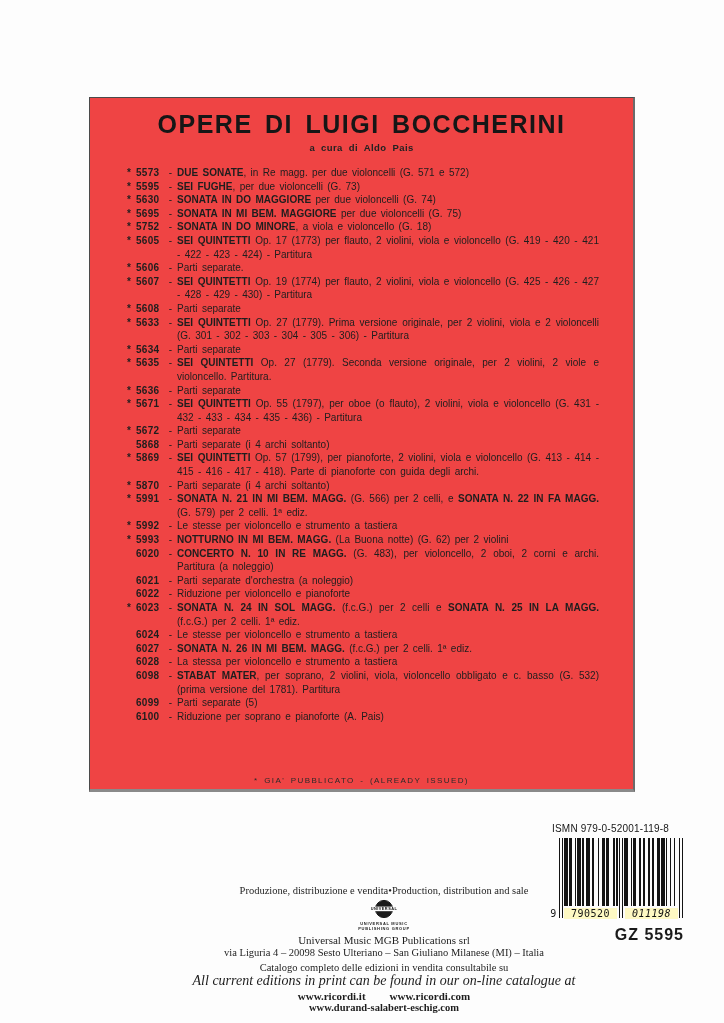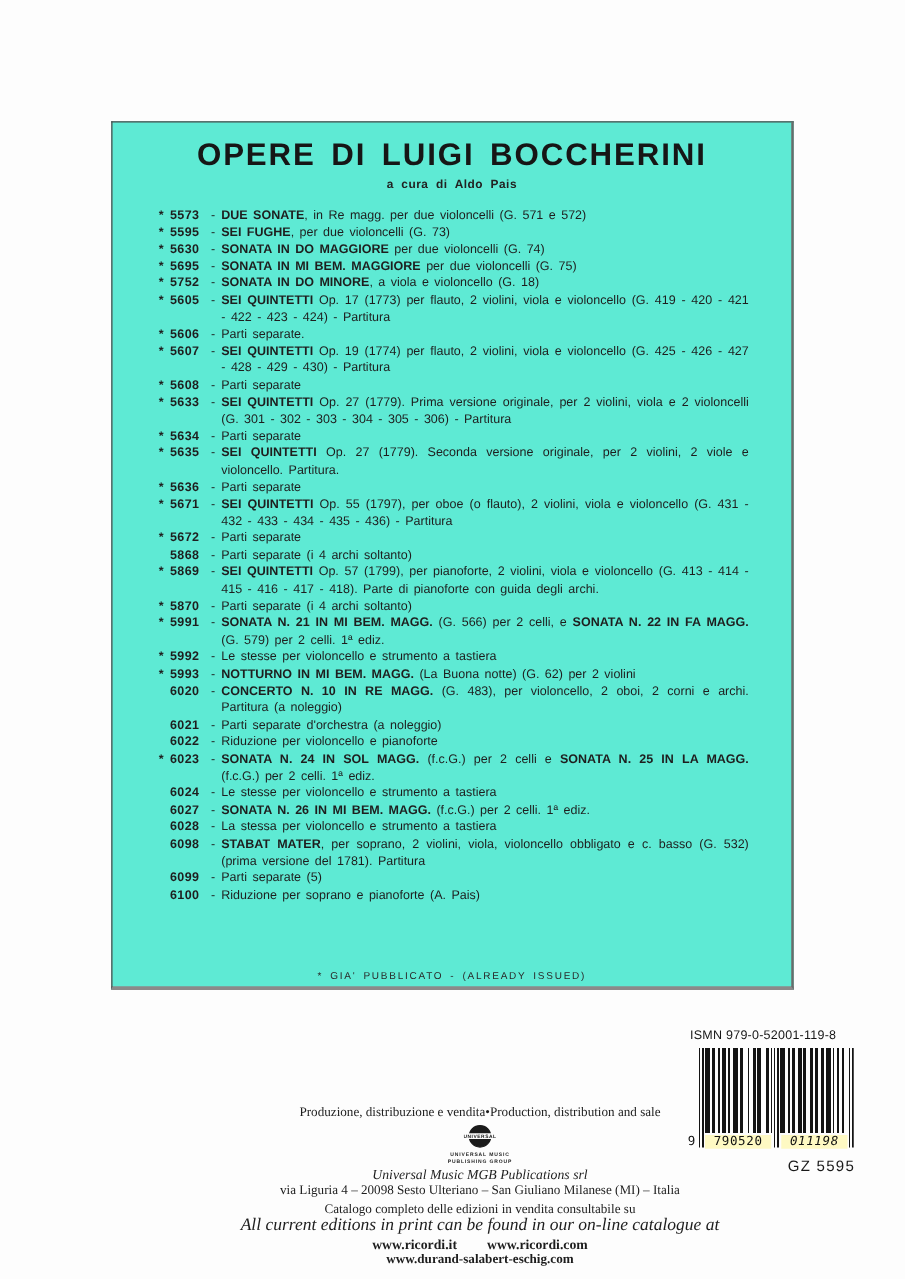--- a/index.html
+++ b/index.html
@@ -5,21 +5,21 @@
   html,body{margin:0;padding:0;}
   body{
     width:724px;height:1023px;position:relative;overflow:hidden;
     background:#fdfdfd;color:#1c1c1c;
     font-family:"Liberation Sans",sans-serif;
   }
   
   .catalog-box{
     position:absolute;left:89px;top:97px;width:546px;height:695px;
     border:1px solid #4a4a4a;border-right:2px solid #6b6b6b;border-bottom:3px solid #8a8a8a;
-    background:#5eead4;box-sizing:border-box;
+    background:#ef4444;box-sizing:border-box;
   }
   .title{
     margin-top:12px;text-align:center;
     font-size:25px;font-weight:bold;letter-spacing:1.5px;color:#161616;
     word-spacing:4px;
   }
   .subtitle{
     margin-top:3px;text-align:center;
     font-size:9.5px;font-weight:bold;letter-spacing:.4px;word-spacing:3px;color:#222;
   }
@@ -36,21 +36,21 @@
   }
   
   .publisher{
     position:absolute;left:183px;top:845px;width:402px;text-align:center;
     font-family:"Liberation Serif",serif;color:#1d1d1d;margin-top:40px;
   }
   .pub-line1{font-size:10.5px;}
   .logo-wrap{margin:3px auto 0;width:120px;line-height:0;}
   .logo-globe{display:block;margin:0 auto;}
   .logo-sub{font-family:"Liberation Sans",sans-serif;font-size:4px;line-height:5px;letter-spacing:.7px;color:#222;font-weight:bold;}
-  .pub-company{font-size:11px;margin-top:3px;font-style:italic;}
+  .pub-company{font-size:11px;margin-top:3px;}
   .pub-address{font-size:10.5px;margin-top:1px;}
   .pub-cat-it{font-size:10.5px;margin-top:4px;}
   .pub-cat-en{font-size:14px;font-style:italic;}
   .pub-sites{font-size:11px;font-weight:bold;margin-top:1px;}
   .pub-sites .gap{display:inline-block;width:24px;}
   .pub-sites2{font-size:10.5px;font-weight:bold;}
   
   .barcode-block{position:absolute;left:552px;top:823px;width:138px;}
   .ismn{font-size:10px;letter-spacing:.2px;text-align:left;color:#161616;white-space:nowrap;}
   .barcode-wrap{position:relative;width:124px;height:80px;margin:4px 0 0 7px;}
@@ -58,21 +58,21 @@
   .bc-digit{
     position:absolute;bottom:-1px;font-family:"DejaVu Sans Mono",monospace;
     font-size:10px;line-height:11px;color:#111;background:#fef9c3;text-align:center;
     letter-spacing:.5px;
   }
   .bc-first{left:-10px;width:9px;background:transparent;}
   .bc-g1{left:5px;width:53px;}
   .bc-g2{left:66px;width:53px;font-style:italic;}
   .plate{
     margin-top:8px;text-align:right;padding-right:6px;
-    font-size:12px;font-weight:400;letter-spacing:1px;color:#1a1a1a;
+    font-size:16px;font-weight:700;letter-spacing:1px;color:#1a1a1a;
     font-family:"Liberation Sans",sans-serif;
   }
 </style>
 </head>
 <body>
 
 <div class="catalog-box">
   <div class="title">OPERE DI LUIGI BOCCHERINI</div>
   <div class="subtitle">a cura di Aldo Pais</div>
   <div class="list">

